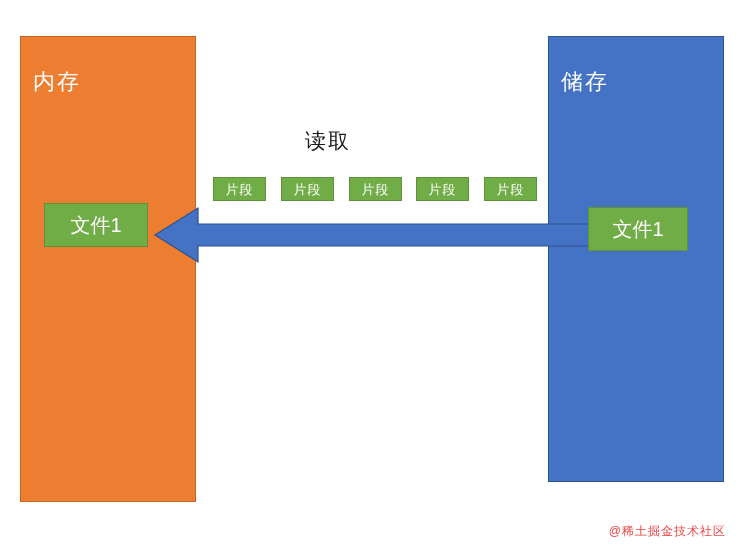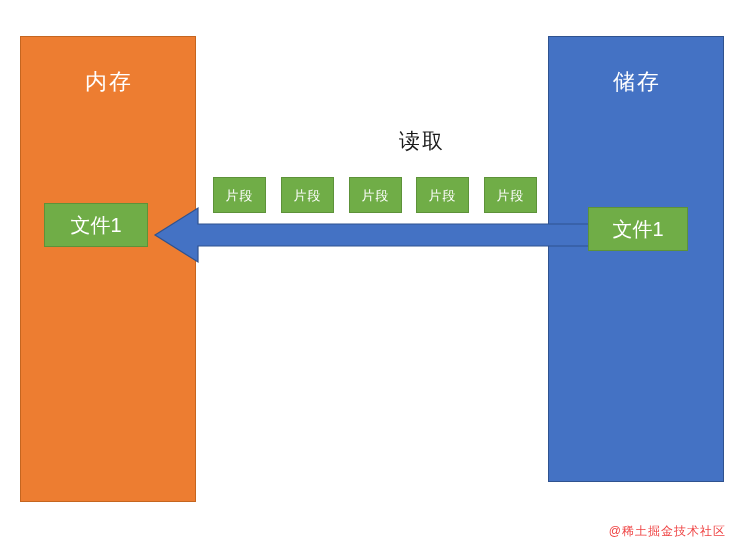--- a/index.html
+++ b/index.html
@@ -37,24 +37,23 @@
   #storage-region {
     left: 548px;
     top: 36px;
     width: 176px;
     height: 446px;
     background: #4472C4;
     border-color: #2f528f;
   }
   .region-label {
     position: absolute;
-    left: 2px;
+    left: 12px;
     right: 0;
     top: 34px;
-    text-align: center;
     color: #ffffff;
     font-size: 22px;
     line-height: 1;
     letter-spacing: 2px;
   }
 
   
   .green-box {
     position: absolute;
     box-sizing: border-box;
@@ -78,38 +77,38 @@
     left: 588px;
     top: 207px;
     width: 100px;
     height: 44px;
     font-size: 20px;
     z-index: 4;
   }
   .fragment-box {
     top: 177px;
     width: 53px;
-    height: 36px;
+    height: 24px;
     font-size: 13px;
     letter-spacing: 1px;
     z-index: 4;
   }
   #fragment-0 { left: 213px; }
   #fragment-1 { left: 281px; }
   #fragment-2 { left: 349px; }
   #fragment-3 { left: 416px; }
   #fragment-4 { left: 484px; }
 
   
   #operation-title {
     position: absolute;
     left: 305px;
     top: 130px;
     width: 140px;
-    text-align: right;
+    text-align: left;
     color: #1a1a1a;
     font-size: 21px;
     line-height: 1;
     letter-spacing: 2px;
   }
 
   
   #transfer-arrow {
     position: absolute;
     left: 150px;

